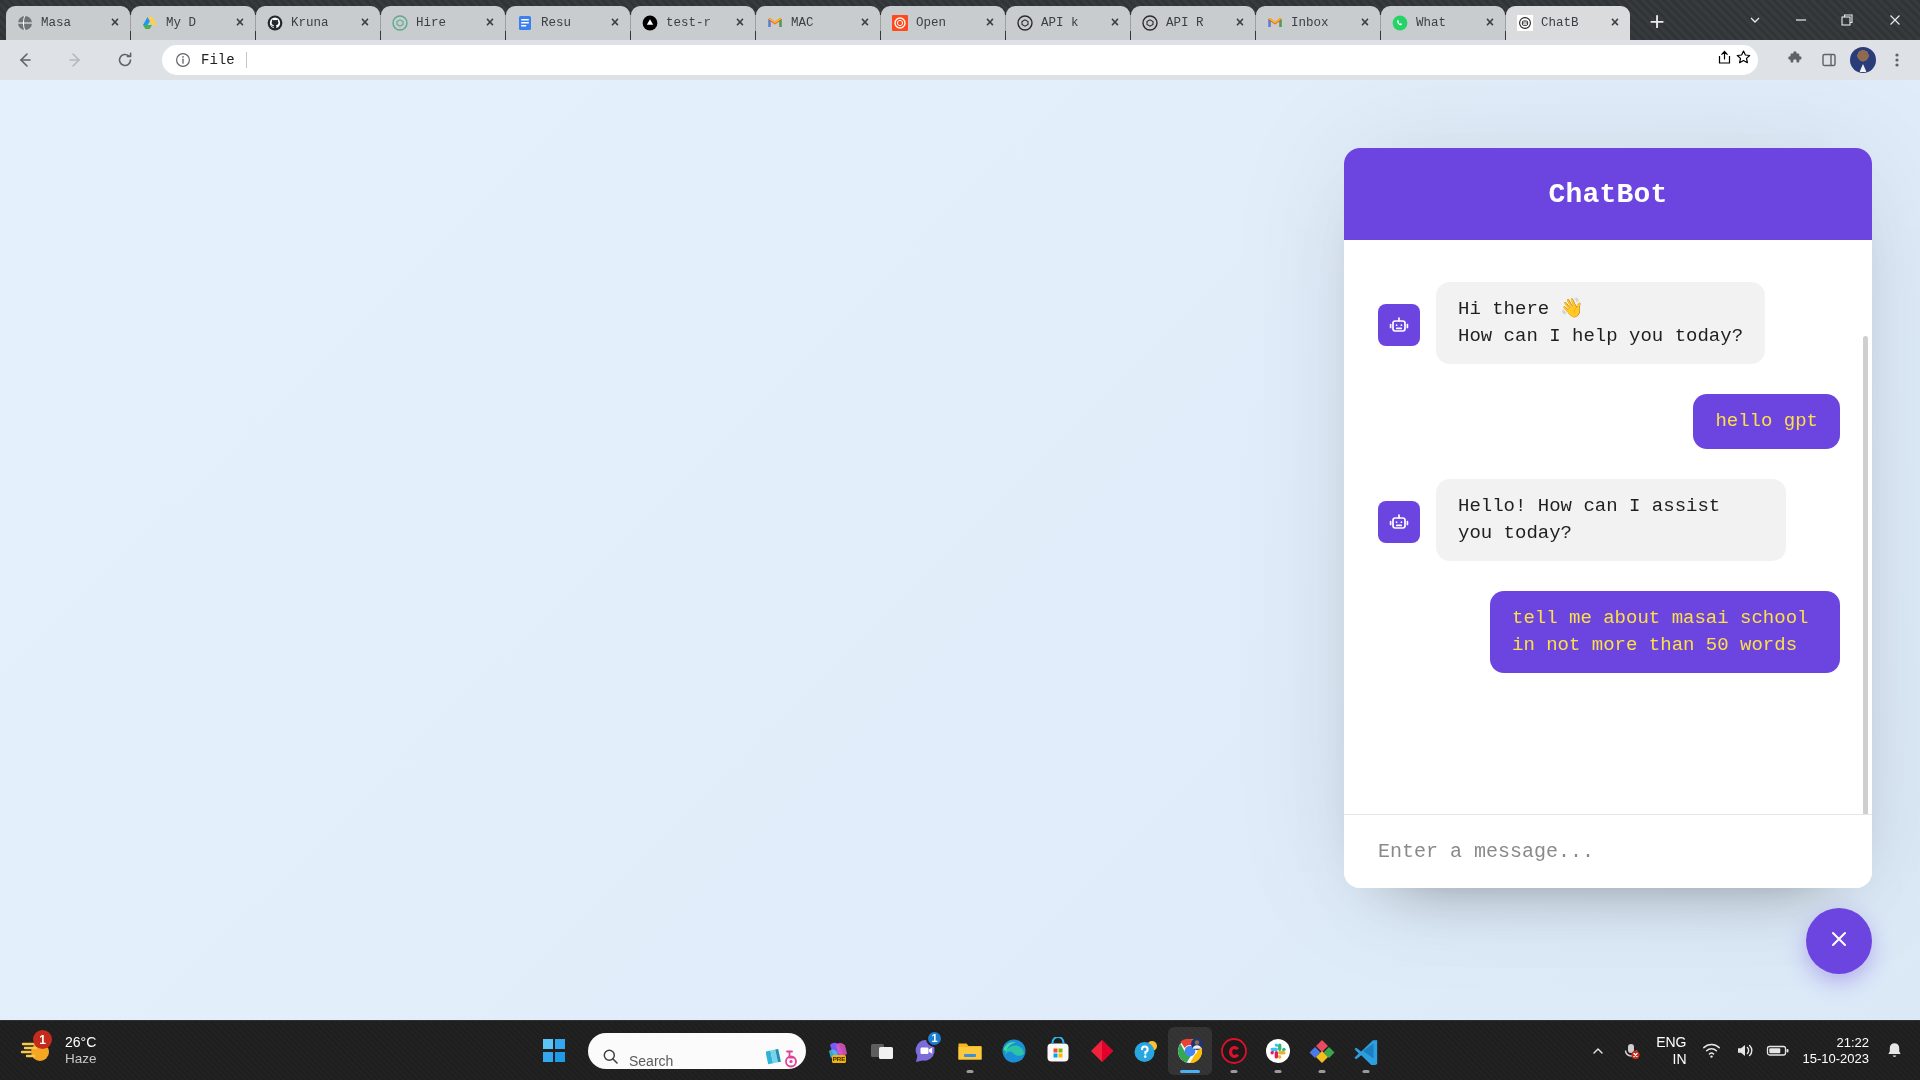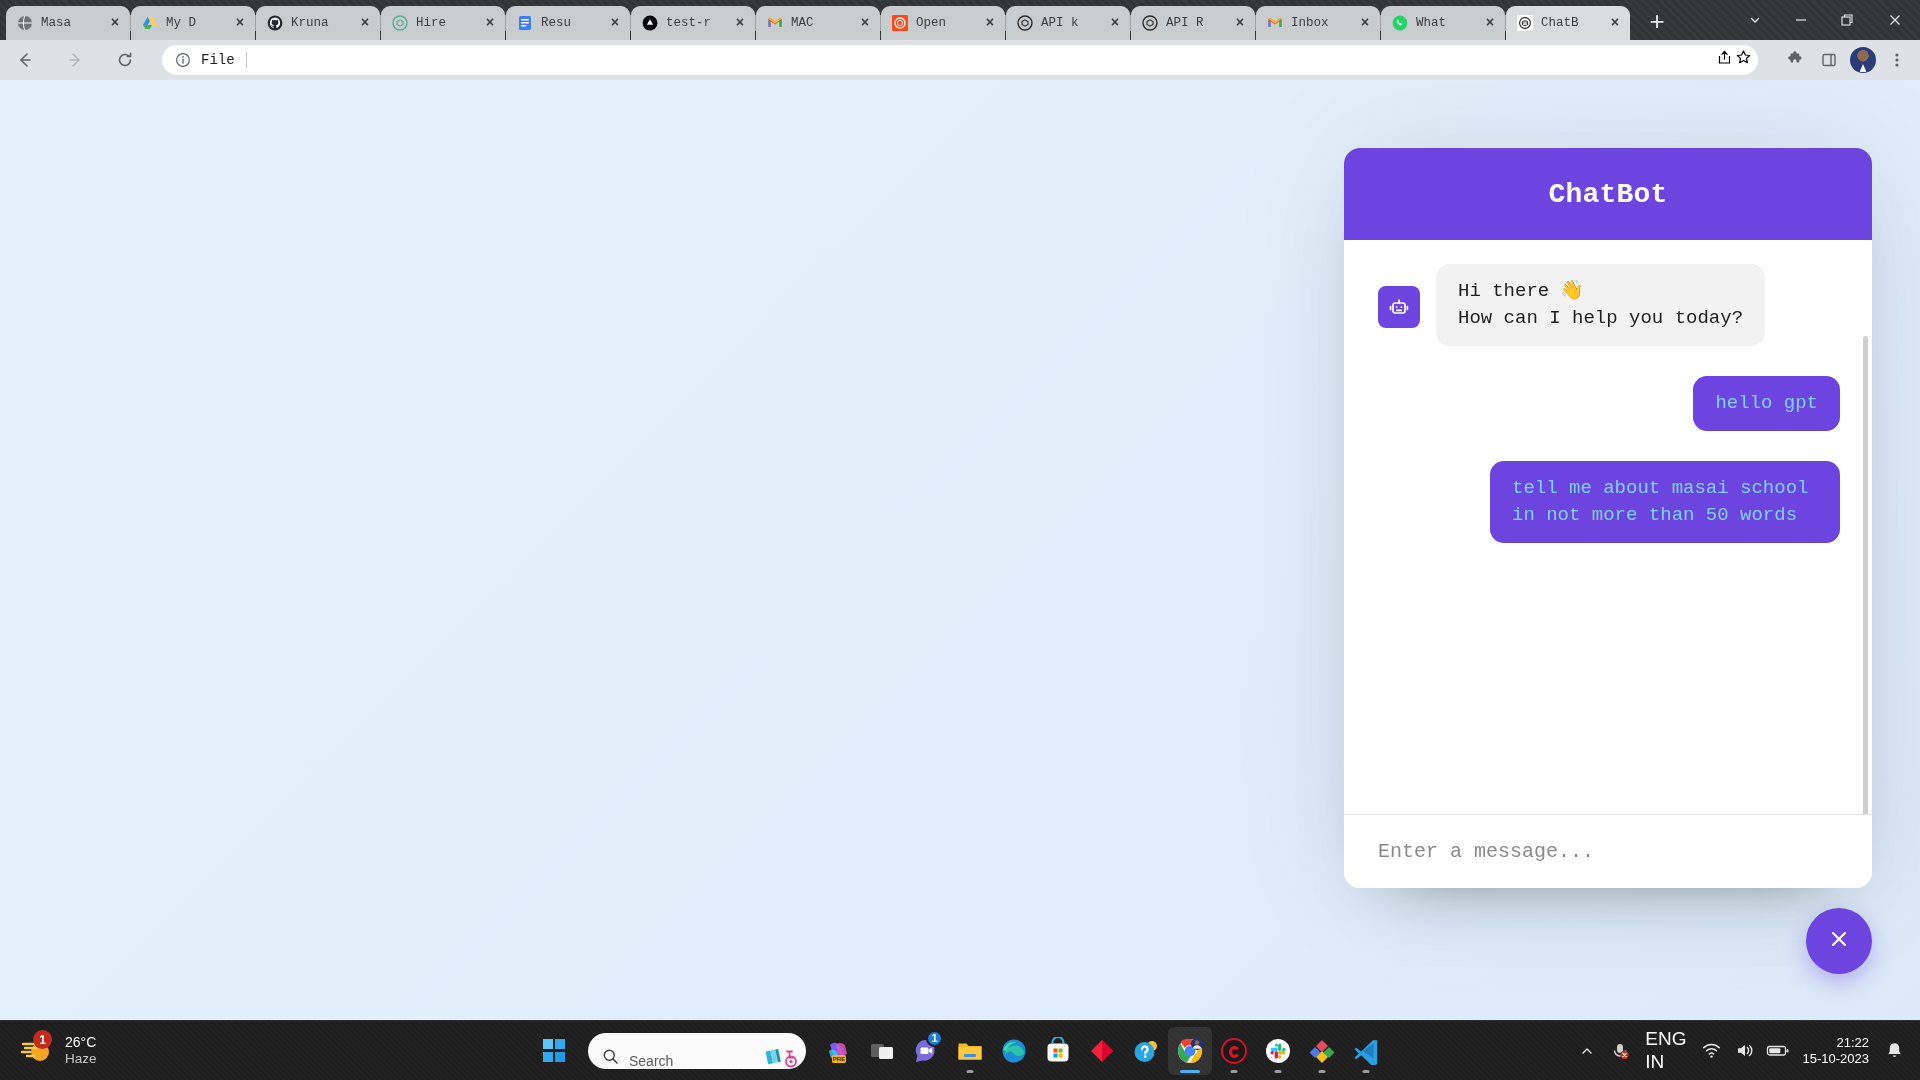--- a/index.html
+++ b/index.html
@@ -116,39 +116,39 @@
     overflow: hidden;
   }
   .cb-header {
     height: 92px; flex: 0 0 92px;
     background: #6c44e0;
     display: flex; align-items: center; justify-content: center;
   }
   .cb-title { color: #fff; font-size: 28px; font-weight: 700; letter-spacing: .2px; }
   .cb-body {
     flex: 1 1 auto; overflow: hidden; position: relative;
-    padding: 24px 32px 10px 34px;
+    padding: 42px 32px 10px 34px;
     display: flex; flex-direction: column; gap: 30px;
   }
   .msg { display: flex; align-items: flex-start; gap: 16px; }
   .msg.out { justify-content: flex-end; }
   .bot-av {
     width: 42px; height: 42px; flex: 0 0 42px;
     border-radius: 8px; background: #6c44e0;
     display: flex; align-items: center; justify-content: center;
     margin-top: 22px;
   }
   .bubble {
     max-width: 350px;
     padding: 14px 22px;
     font-size: 19px; line-height: 1.42;
     border-radius: 14px;
   }
   .bubble.in { background: #f2f2f2; color: #1f1f1f; border-bottom-left-radius: 14px; }
-  .bubble.out { background: #6c44e0; color: #7dd3fc; border-bottom-right-radius: 14px; }
+  .bubble.out { background: #6c44e0; color: #fde047; border-bottom-right-radius: 14px; }
   .cb-input-wrap {
     flex: 0 0 74px; border-top: 1px solid #e6e6e6;
     display: flex; align-items: center; padding: 0 34px;
     background: #fff;
   }
   .cb-input {
     width: 100%; border: 0; outline: 0;
     font-size: 20px; font-family: inherit; color: #1f1f1f;
     background: transparent;
   }
@@ -213,21 +213,21 @@
   .app-badge {
     position: absolute; right: 5px; top: 3px;
     min-width: 17px; height: 17px; border-radius: 9px;
     background: #1a7fd4; color: #fff; font-size: 11px; font-weight: 700;
     display: flex; align-items: center; justify-content: center; padding: 0 3px;
     border: 2px solid #1f1f1f;
   }
 
   .systray { margin-left: auto; display: flex; align-items: center; gap: 9px; padding-right: 14px; }
   .systray .ico { width: 24px; height: 24px; display: flex; align-items: center; justify-content: center; color: #e6e6e6; position: relative; }
-  .lang { color: #fff; font-size: 19px; line-height: 1.18; text-align: left; padding: 0 4px; }
+  .lang { color: #fff; font-size: 14px; line-height: 1.18; text-align: right; padding: 0 4px; }
   .clock { color: #fff; font-size: 13px; line-height: 1.22; text-align: right; padding: 0 4px; }
   .bell { color: #9fd8f5; }
 </style>
 </head>
 <body>
 
 <div class="browser">
 
   <div class="tabstrip">
 
@@ -514,20 +514,31 @@
             </svg>
           </div>
           <div class="bubble in" style="white-space:pre-line">Hi there 👋
 How can I help you today?</div>
         </div>
 
         <div class="msg out">
           <div class="bubble out">hello gpt</div>
         </div>
 
+        <div class="msg">
+          <div class="bot-av">
+            <svg width="24" height="24" viewBox="0 0 24 24" fill="none" stroke="#fff" stroke-width="1.7" stroke-linecap="round" stroke-linejoin="round">
+              <rect x="6" y="8" width="12" height="10" rx="2.2"></rect>
+              <path d="M12 5v3M3.6 11.5v3M20.4 11.5v3"></path>
+              <path d="M9.6 12.2h.01M14.4 12.2h.01"></path>
+              <path d="M9.8 15.4h4.4"></path>
+            </svg>
+          </div>
+          <div class="bubble in">Hello! How can I assist you today?</div>
+        </div>
 
         <div class="msg out">
           <div class="bubble out">tell me about masai school in not more than 50 words</div>
         </div>
 
 
         <div class="cb-scrollbar"></div>
       </div>
 
       <div class="cb-input-wrap">

